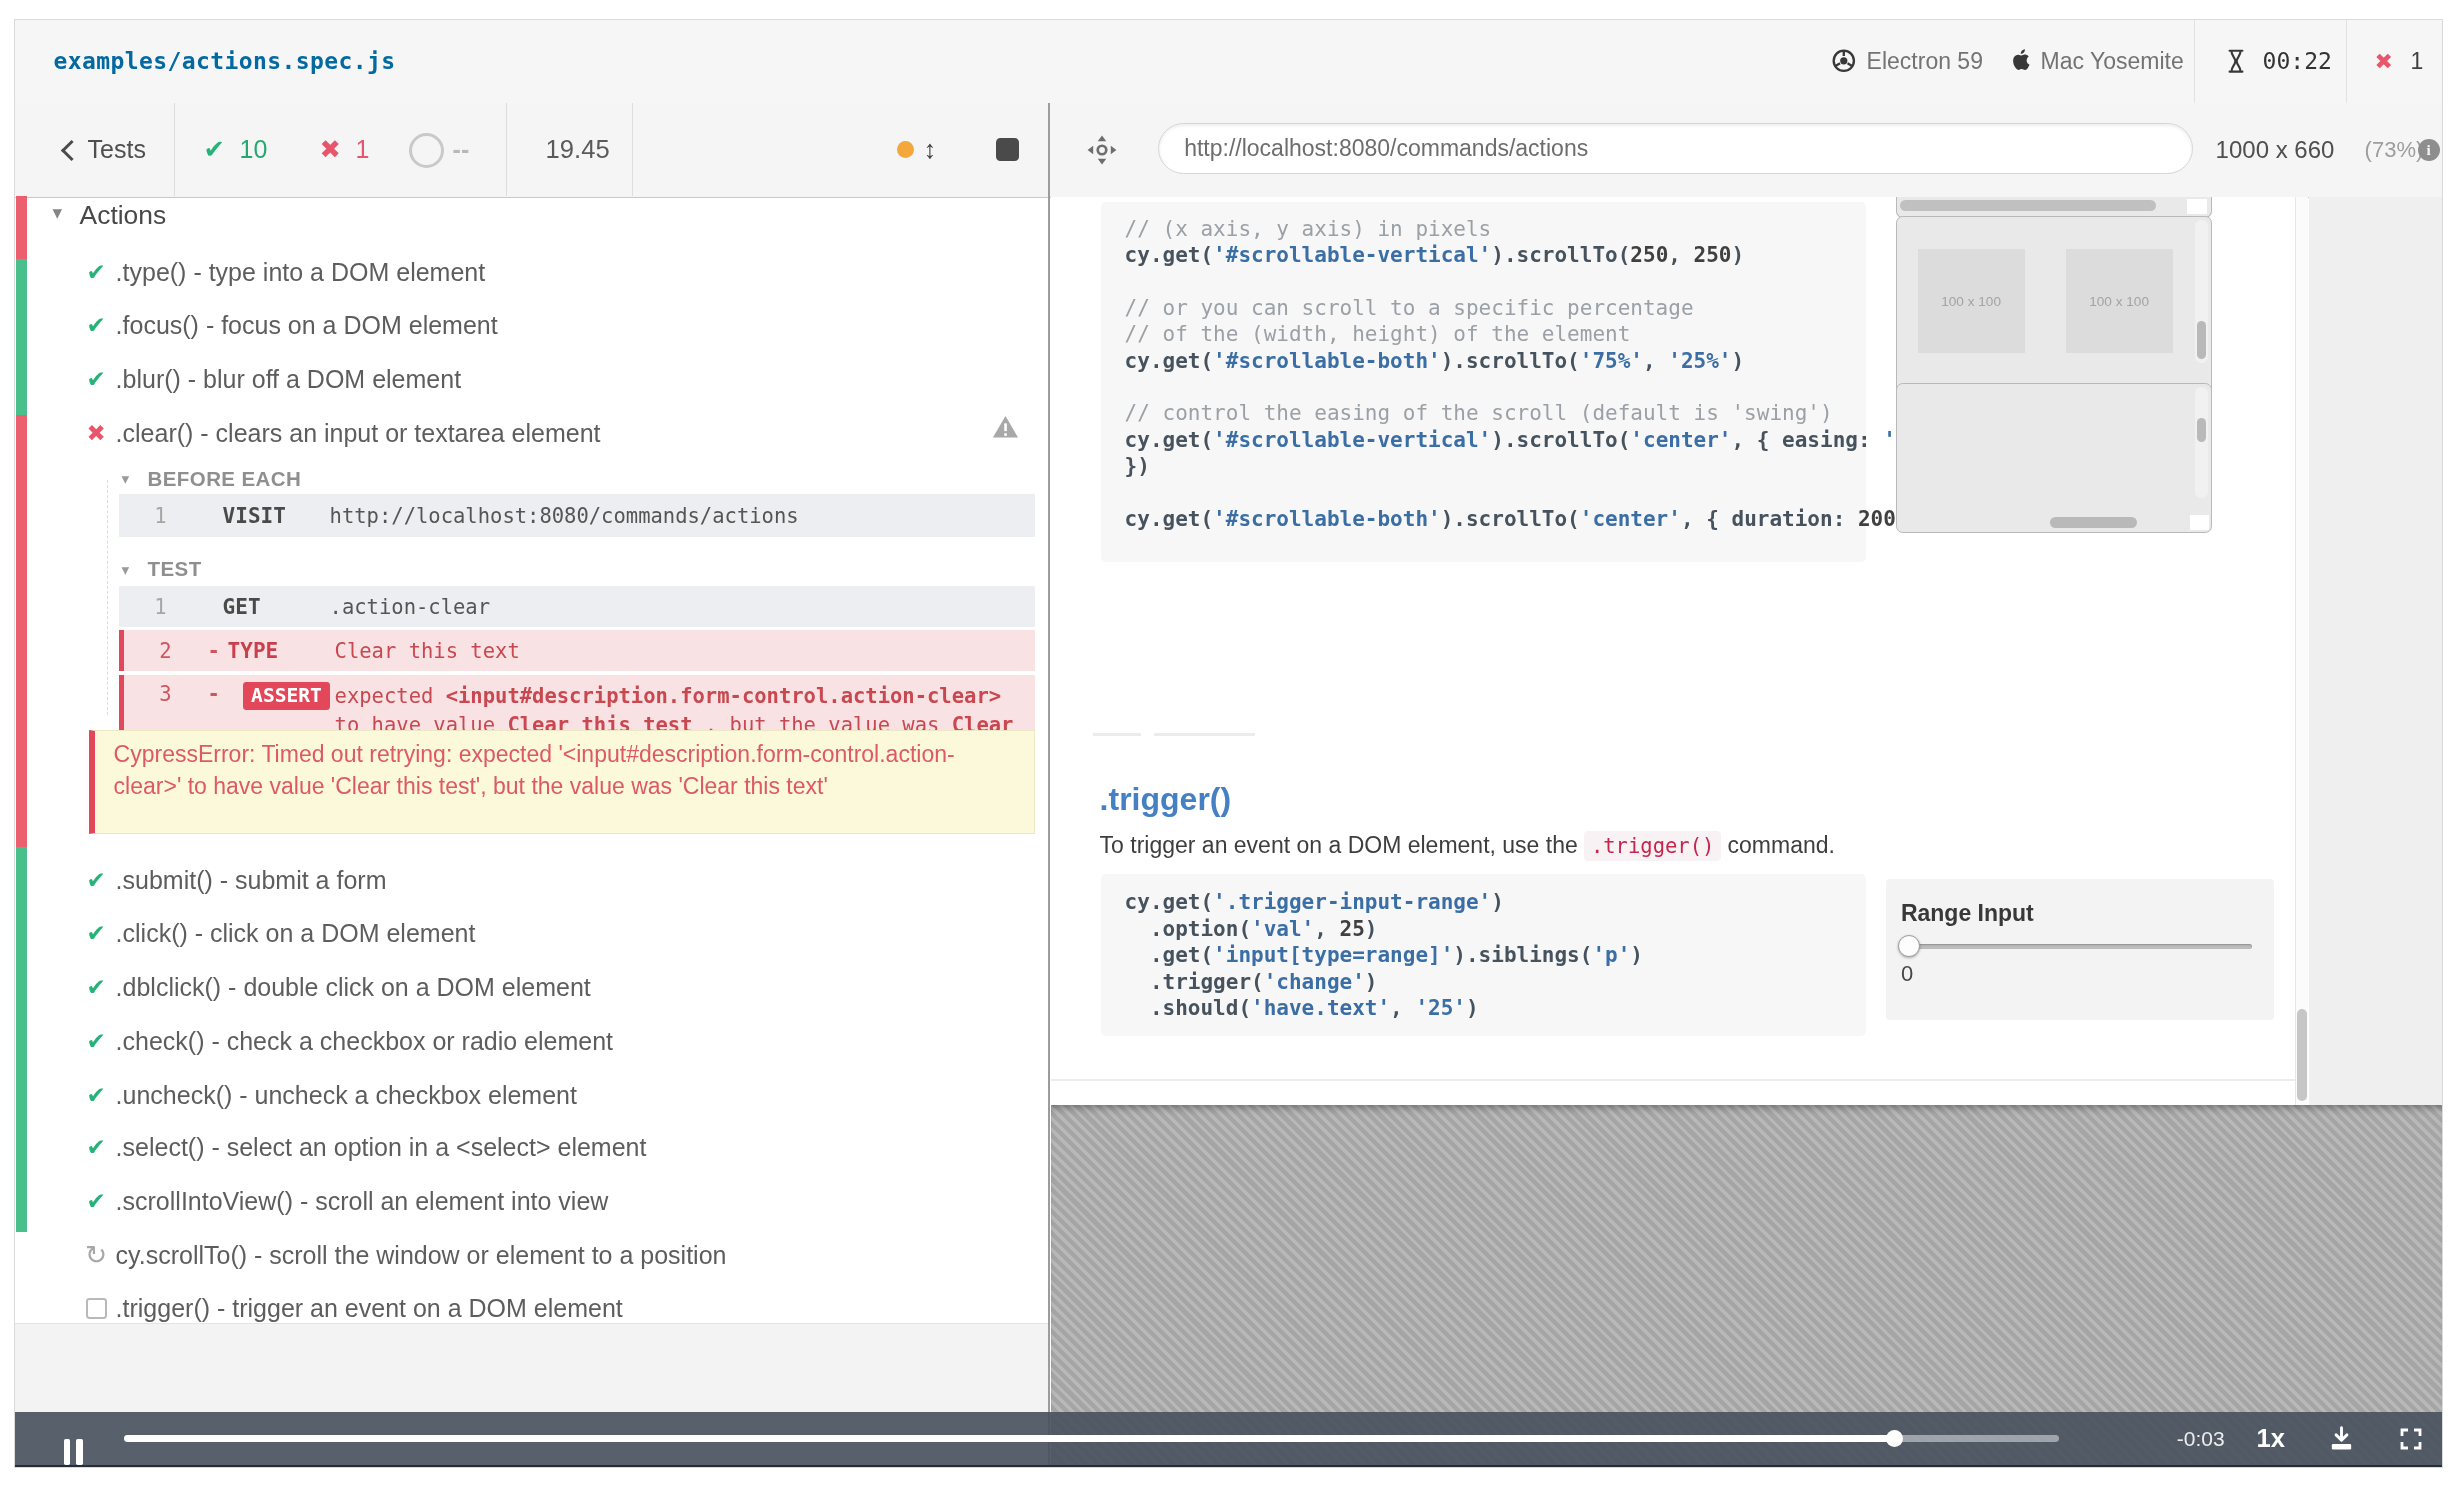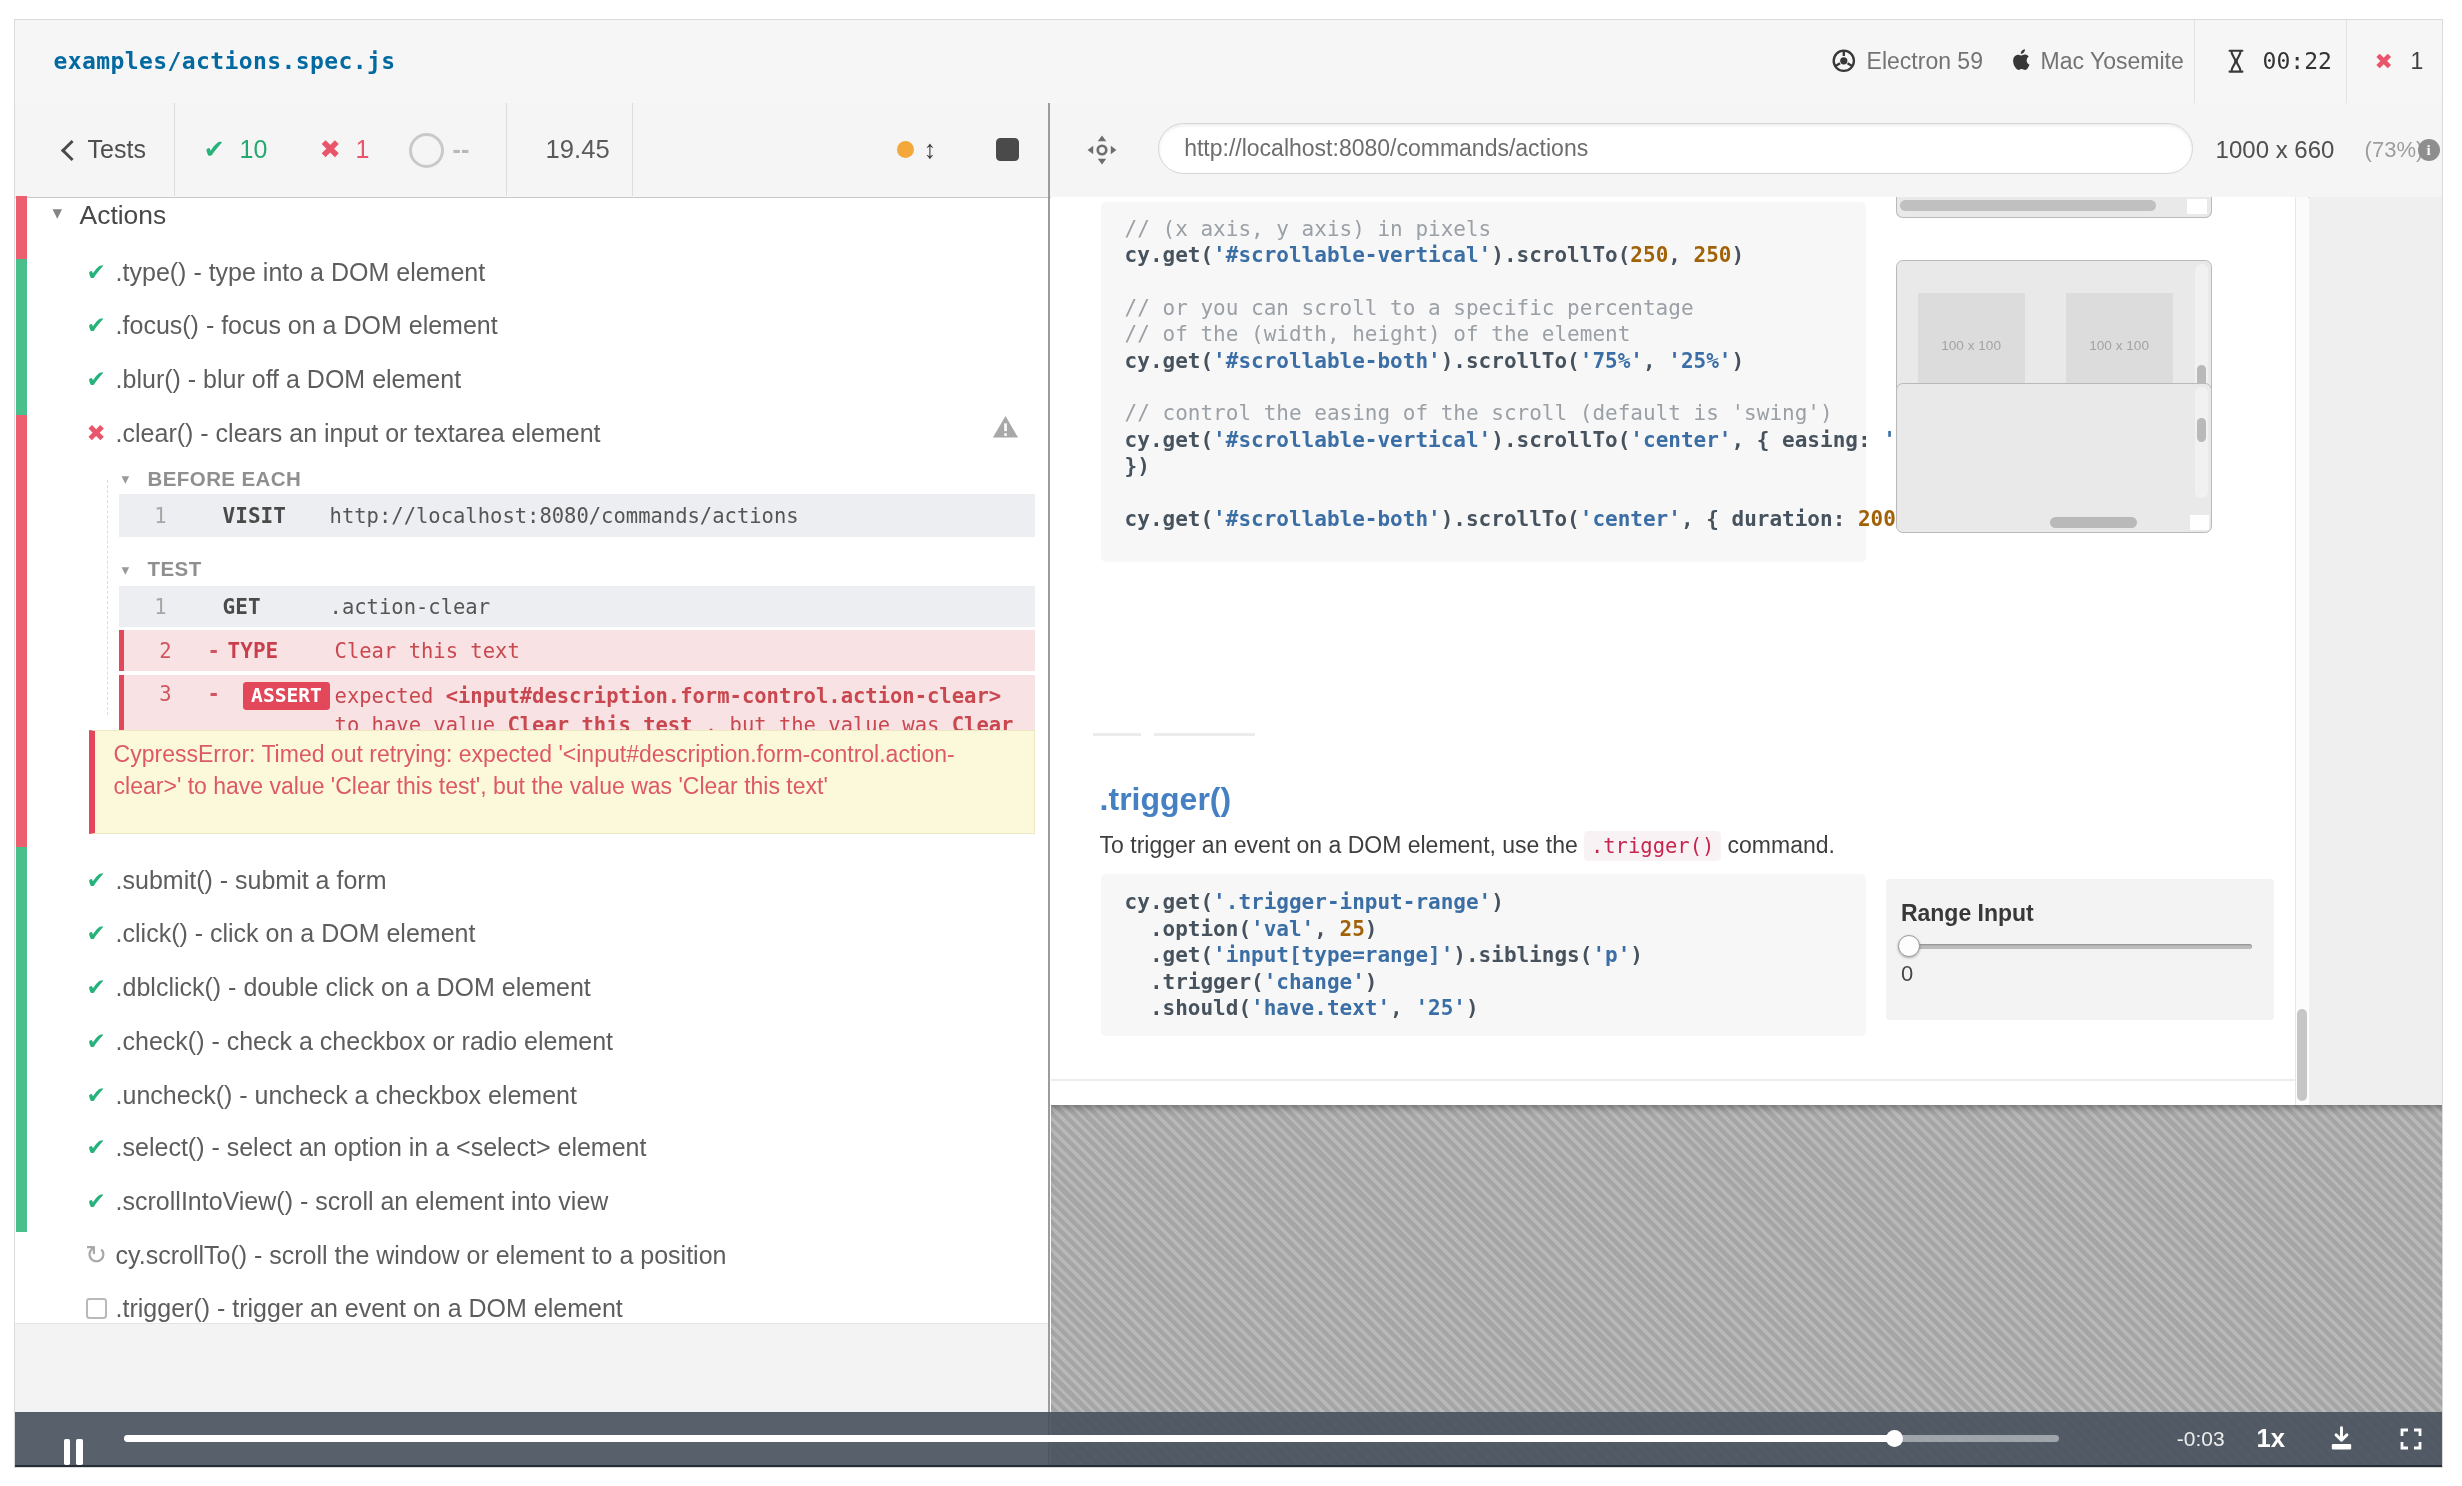--- a/index.html
+++ b/index.html
@@ -62,21 +62,21 @@
   
   .aut-white{position:absolute;left:1036px;top:177px;width:1246px;height:908px;background:#fff;}
   .aut-gutter{position:absolute;left:2294px;top:177px;width:136px;height:908px;background:#efefef;}
   .aut-scroll{position:absolute;left:2280px;top:177px;width:13.6px;height:908px;background:#fbfbfb;border-left:0.9px solid #e6e6e6;box-sizing:border-box;}
   .aut-thumb{position:absolute;left:2282px;top:989px;width:10.2px;height:92px;background:#c6c6c6;border-radius:5.1px;}
   .codeblock{position:absolute;background:#f7f7f7;border-radius:5.1px;padding:13.6px 24px;box-sizing:border-box;}
   .cl{font-family:"DejaVu Sans Mono","Liberation Mono",monospace;font-size:21px;line-height:26.4px;white-space:pre;}
   .tok-cm{color:#9aa0a6;}
   .tok-cd{color:#46535e;font-weight:700;}
   .tok-st{color:#3a6ea5;font-weight:700;}
-  .tok-nm{color:#a16207;font-weight:700;}
+  .tok-nm{color:#404040;font-weight:700;}
   .gbox{position:absolute;background:#e9e9e9;border:1.7px solid #b9b9b9;border-radius:6.8px;box-sizing:border-box;}
   .gsq{position:absolute;background:#dcdcdc;display:flex;align-items:center;justify-content:center;font-size:13.6px;color:#a3a3a3;}
   .vsb{position:absolute;width:12.8px;background:#f1f1f1;border-radius:6px;}
   .vsb-th{position:absolute;left:1.7px;width:9.4px;background:#b9b9b9;border-radius:5.1px;}
   .hsb-th{position:absolute;height:11px;background:#c0c0c0;border-radius:6px;}
   .corner{position:absolute;background:#fff;}
   .trig-h{position:absolute;left:1085px;top:761px;font-size:32px;font-weight:700;color:#4581c2;}
   .trig-p{position:absolute;left:1085px;top:812px;font-size:23px;color:#3e3e3e;}
   .inline-code{font-family:"DejaVu Sans Mono",monospace;font-size:20.5px;color:#c7254e;background:#f9f2f4;padding:2.6px 6.8px;border-radius:4.3px;}
   .range-panel{position:absolute;left:1871px;top:859px;width:388px;height:141px;background:#f3f3f3;border-radius:3.4px;}
@@ -293,21 +293,21 @@
         <div class="cl">&nbsp;</div>
         <div class="cl"><span class="tok-cd">cy.get(</span><span class="tok-st">'#scrollable-both'</span><span class="tok-cd">).scrollTo(</span><span class="tok-st">'center'</span><span class="tok-cd">, { duration: </span><span class="tok-nm">2000</span><span class="tok-cd"> })</span></div>
       </div>
   </div>
 
   <div class="abs" style="left:1881px;top:177px;width:316px;height:20.5px;border-left:1.7px solid #b9b9b9;border-right:1.7px solid #b9b9b9;border-bottom:1.7px solid #b9b9b9;border-radius:0 0 6.8px 6.8px;background:#e9e9e9;box-sizing:border-box;">
     <div class="hsb-th" style="left:3.4px;top:3.4px;width:256px;"></div>
     <div class="corner" style="right:3.4px;top:1.7px;width:20.5px;height:15.3px;"></div>
   </div>
 
-  <div class="gbox" style="left:1881px;top:196px;width:316px;height:197px;margin-top:44px;">
+  <div class="gbox" style="left:1881px;top:196px;width:316px;height:197px;">
     <div class="gsq" style="left:21px;top:32px;width:107px;height:104px;">
         <span>100 x 100</span>
       </div>
     <div class="gsq" style="left:169px;top:32px;width:107px;height:104px;">
         <span>100 x 100</span>
       </div>
     <div class="vsb" style="right:2.6px;top:3.4px;height:143px;">
       <div class="vsb-th" style="top:101px;height:38px;"></div>
     </div>
   </div>

